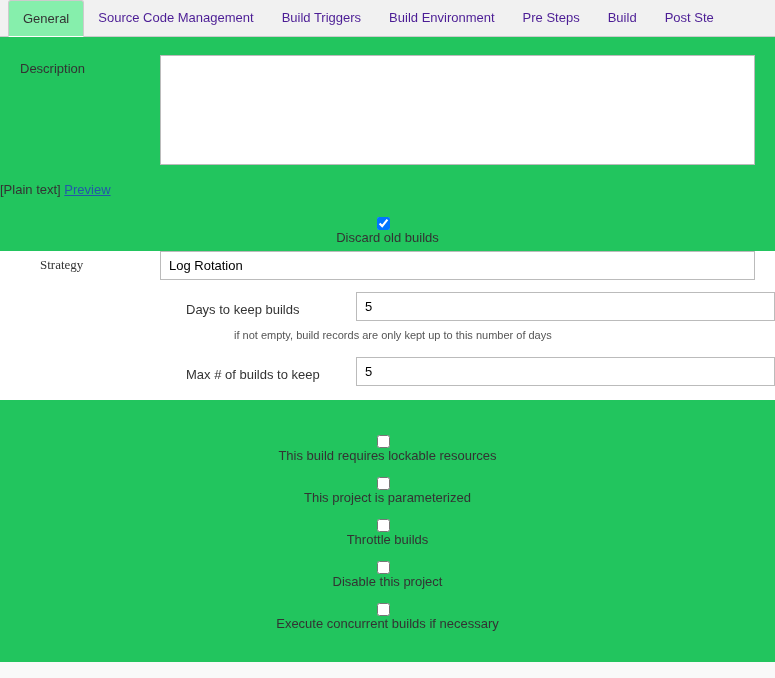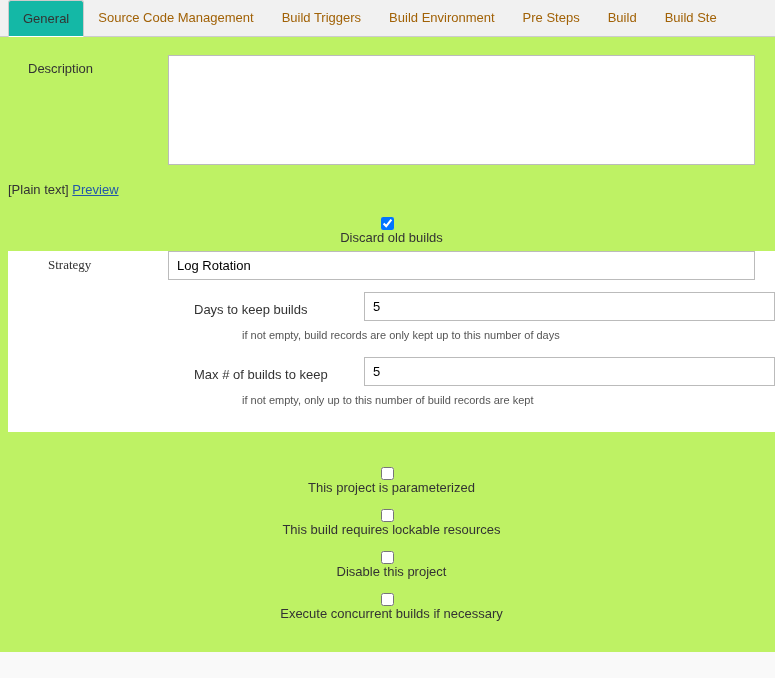--- a/index.html
+++ b/index.html
@@ -1,20 +1,20 @@
 <!DOCTYPE html>
 <html><head>
 <meta charset="utf-8">
 <style>
 * { box-sizing: border-box; margin: 0; padding: 0; }
 body { font-family: Arial, Helvetica, sans-serif; font-size: 13px; color: #333; background: #f9f9f9; width: 775px; overflow: hidden; }
 .tabs { display: flex; border-bottom: 1px solid #ccc; background: #f1f1f1; padding-left: 8px; }
-.tab { padding: 10px 14px; color: #a16207; cursor: pointer; white-space: nowrap; font-size: 13px; }
-.tab.active { background: #14b8a6; border: 1px solid #ccc; border-bottom: 1px solid #fff; margin-bottom: -1px; color: #333; border-radius: 3px 3px 0 0; font-weight: 500; }
-.content { background: #bef264; padding: 18px 0 24px 8px; }
+.tab { padding: 10px 14px; color: #4c1d95; cursor: pointer; white-space: nowrap; font-size: 13px; }
+.tab.active { background: #86efac; border: 1px solid #ccc; border-bottom: 1px solid #fff; margin-bottom: -1px; color: #333; border-radius: 3px 3px 0 0; font-weight: 500; }
+.content { background: #22c55e; padding: 18px 0 24px 0; }
 .row { display: flex; align-items: flex-start; margin-bottom: 12px; padding: 0 20px; }
 .label { width: 140px; padding-top: 6px; color: #333; flex-shrink: 0; }
 .field { flex: 1; border-radius: 7px; }
 textarea.desc { width: 100%; height: 110px; border: 1px solid #bbb; padding: 6px; font-family: inherit; font-size: 13px; resize: none; }
 .hint-row { padding: 2px 20px 14px 0; font-size: 13px; color: #333; }
 .hint-row a { color: #2358a9; text-decoration: underline; }
 .chk-row { display: flex; align-items: center; padding: 6px 20px; flex-direction: column; }
 .chk-row input[type=checkbox] { margin-right: 8px; width: 13px; height: 13px; }
 .sub { background: #fff; padding: 0 0 10px 0; }
 .sub .row { padding-left: 20px; }
@@ -30,21 +30,21 @@
 </head>
 <body>
 
 <div class="tabs">
   <div class="tab active">General</div>
   <div class="tab">Source Code Management</div>
   <div class="tab">Build Triggers</div>
   <div class="tab">Build Environment</div>
   <div class="tab">Pre Steps</div>
   <div class="tab">Build</div>
-  <div class="tab">Build Ste</div>
+  <div class="tab">Post Ste</div>
 </div>
 
 <div class="content">
 
   <div class="row">
     <div class="label">Description</div>
     <div class="field">
       <textarea class="desc" style=""></textarea>
     </div>
   </div>
@@ -72,34 +72,37 @@
       <div class="nrow">
         <div class="nlabel">Days to keep builds</div>
         <input type="text" value="5" style="">
       </div>
       <div class="help">if not empty, build records are only kept up to this number of days</div>
 
       <div class="nrow">
         <div class="nlabel">Max # of builds to keep</div>
         <input type="text" value="5" style="">
       </div>
-      <div class="help">if not empty, only up to this number of build records are kept</div>
     </div>
   </div>
 
   <div class="divider-space"></div>
 
   <div class="options">
     <div class="chk-row">
       <input type="checkbox" style="">
+      <span>This build requires lockable resources</span>
+    </div>
+    <div class="chk-row">
+      <input type="checkbox" style="">
       <span>This project is parameterized</span>
     </div>
     <div class="chk-row">
       <input type="checkbox" style="">
-      <span>This build requires lockable resources</span>
+      <span>Throttle builds</span>
     </div>
     <div class="chk-row">
       <input type="checkbox" style="">
       <span>Disable this project</span>
     </div>
     <div class="chk-row">
       <input type="checkbox" style="">
       <span>Execute concurrent builds if necessary</span>
     </div>
   </div>

